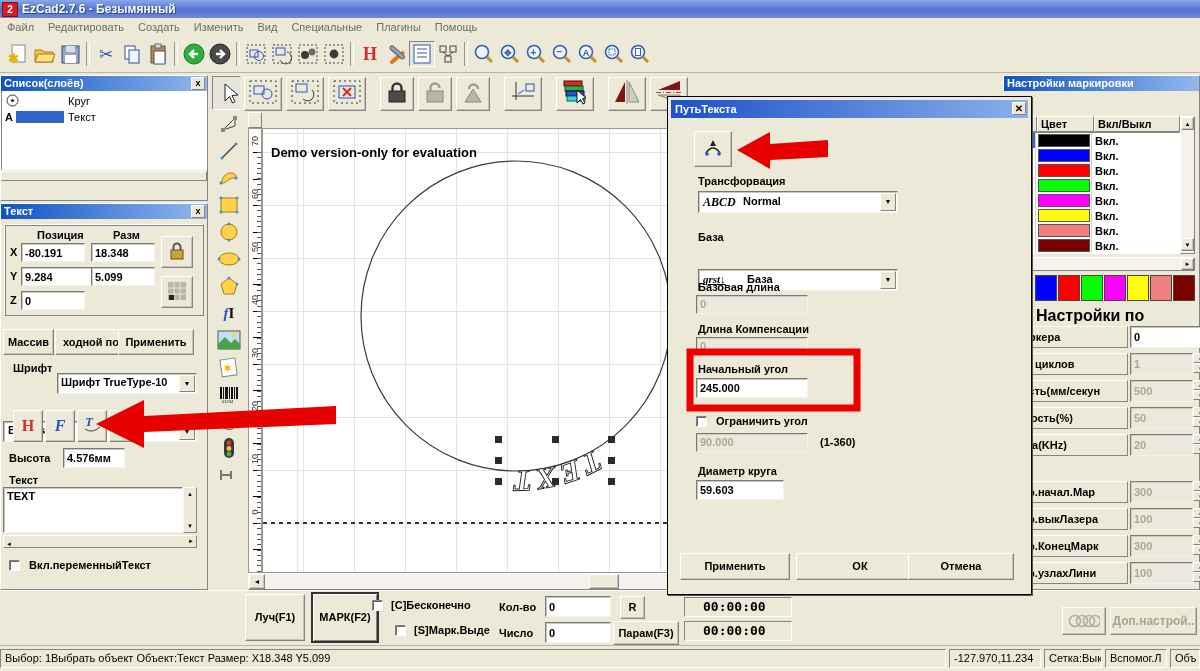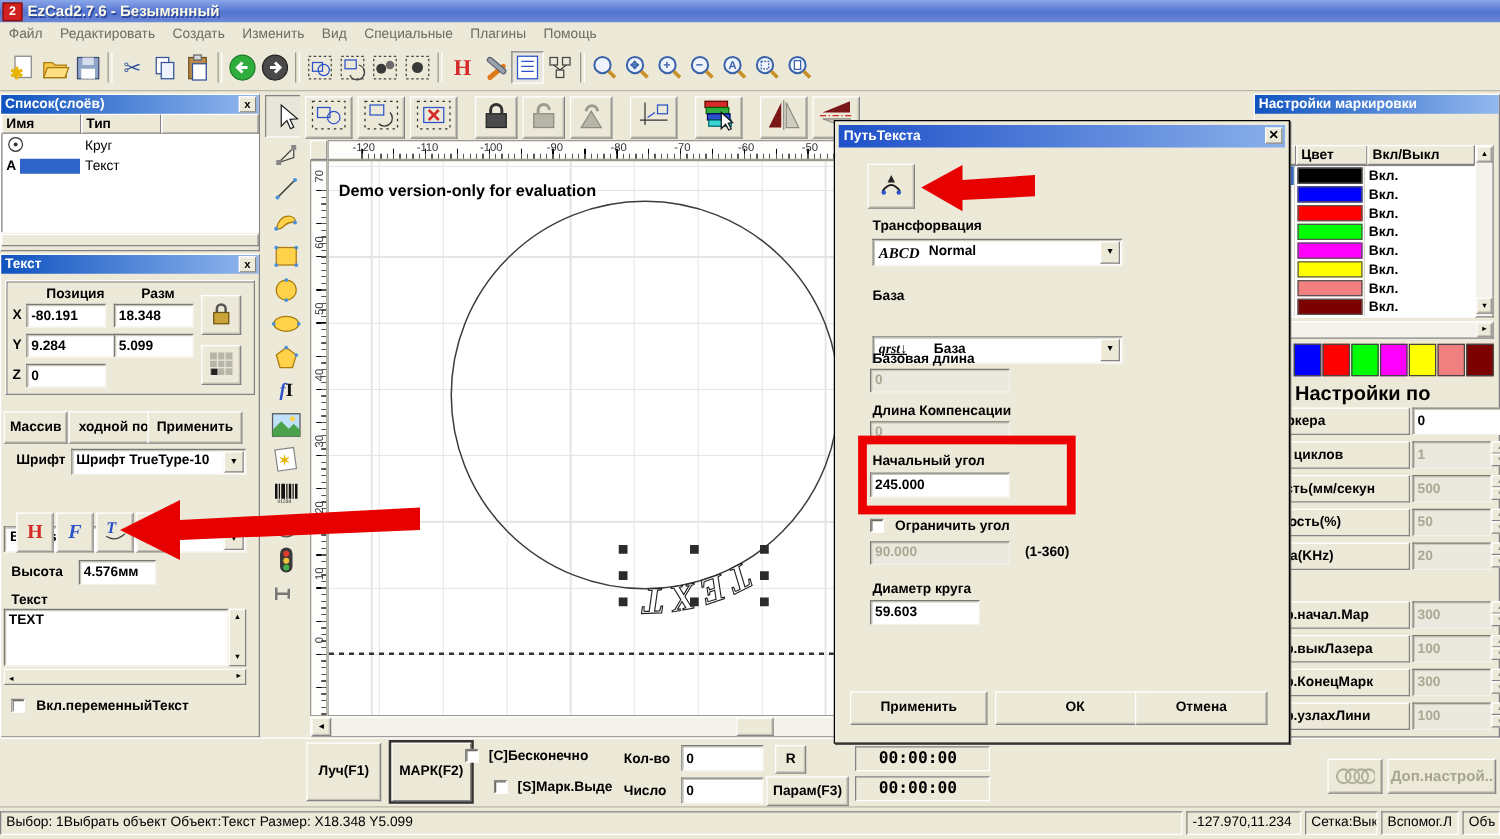--- a/index.html
+++ b/index.html
@@ -214,25 +214,20 @@
         <line x1="15" y1="15" x2="20" y2="20" stroke="#c89028" stroke-width="3"></line>
       </svg>
     </div>
 </div>
 
 <div class="abs raised" style="left:0;top:75px;width:208px;height:126px">
   <div class="ptitle" style="position:relative">
     <span>Список(слоёв)</span>
     <span class="xbtn">x</span>
   </div>
-  <div style="display:flex">
-    <span class="hcell" style="width:64px">Имя</span>
-    <span class="hcell" style="width:64px">Тип</span>
-    <span class="hcell" style="flex:1"></span>
-  </div>
   <div style="background:#fff;height:78px;border:1px solid;border-color:#848284 #fff #fff #848284;border-top:none">
     <div style="display:flex;align-items:center;height:16px;padding-top:2px">
       <span style="width:20px;text-align:center"><svg width="13" height="13">
             <circle cx="6.5" cy="6.5" r="5.5" fill="none" stroke="#333"></circle>
             <circle cx="6.5" cy="6.5" r="1.6" fill="#333"></circle>
           </svg></span>
       <span style="width:46px"></span>
       <span>Круг</span>
     </div>
     <div style="display:flex;align-items:center;height:16px">
@@ -270,21 +265,21 @@
     <svg width="20" height="20" style="margin-top:4px">
         <rect x="1" y="1" width="18" height="18" fill="#b8b5a8"></rect>
         <path d="M1 7 h18 M1 13 h18 M7 1 v18 M13 1 v18" stroke="#e8e5da"></path>
         <rect x="2" y="14" width="5" height="5" fill="#222"></rect>
       </svg>
   </div>
   <div class="abs btn" style="left:2px;top:125px;width:51px;height:26px"><span style="line-height:24px">Массив</span></div>
   <div class="abs btn" style="left:54px;top:125px;width:72px;height:26px;overflow:hidden"><span style="line-height:24px">ходной по</span></div>
   <div class="abs btn" style="left:117px;top:125px;width:76px;height:26px"><span style="line-height:24px">Применить</span></div>
   <span class="abs bold" style="left:12px;top:158px">Шрифт</span>
-  <div class="abs combo" style="left:56px;top:140px;width:140px;height:21px">
+  <div class="abs combo" style="left:56px;top:154px;width:140px;height:21px">
     <span style="display:block;padding:2px 0 0 3px;white-space:nowrap">Шрифт TrueType-10</span>
     <span class="arrow">▼</span>
   </div>
   <div class="abs combo" style="left:2px;top:181px;width:194px;height:21px">
     <span style="display:block;padding:2px 0 0 4px">Boyarsky</span>
     <span class="arrow">▼</span>
   </div>
   <div class="abs btn" style="left:12px;top:206px;width:30px;height:32px;color:#d42a2a;font:700 16px 'Liberation Serif',serif;line-height:30px">H</div>
   <div class="abs btn" style="left:44px;top:206px;width:30px;height:32px;color:#2b52c8;font:700 italic 16px 'Liberation Serif',serif;line-height:30px">F</div>
   <div class="abs btn" style="left:76px;top:206px;width:30px;height:32px">
@@ -474,32 +469,20 @@
         <path d="M4 12 L26 12 L26 3 Z" fill="#7b1616"></path>
         <path d="M4 17 L26 17 L26 25 Z" fill="#cfccc0" stroke="#8d8b7f"></path>
         <line x1="2" y1="14.5" x2="28" y2="14.5" stroke="#d42a2a" stroke-dasharray="5 2 1 2"></line>
       </svg></div>
 </div>
 
 <div class="abs" style="left:248px;top:112px;width:787px;height:478px;background:#ece9d8">
 
   <div class="abs raised" style="left:0;top:0;width:14px;height:16px"></div>
 
-  <div class="abs" id="rulerx" style="left:14px;top:0;width:773px;height:16px;background:#fdfdfb;border:1px solid #9b998c;box-sizing:border-box;overflow:hidden;
-              background-image:repeating-linear-gradient(90deg,#555 0 1px,transparent 1px 5.1px),repeating-linear-gradient(90deg,#000 0 1px,transparent 1px 25.5px);
-              background-size:100% 4px,100% 8px;background-position:26px bottom,26px bottom;background-repeat:no-repeat,no-repeat">
-      <span class="rlabel" style="left: 16px; top: 0px; width: 24px; text-align: center;">-120</span>
-      <span class="rlabel" style="left: 67px; top: 0px; width: 24px; text-align: center;">-110</span>
-      <span class="rlabel" style="left: 118px; top: 0px; width: 24px; text-align: center;">-100</span>
-      <span class="rlabel" style="left: 169px; top: 0px; width: 24px; text-align: center;">-90</span>
-      <span class="rlabel" style="left: 220px; top: 0px; width: 24px; text-align: center;">-80</span>
-      <span class="rlabel" style="left: 271px; top: 0px; width: 24px; text-align: center;">-70</span>
-      <span class="rlabel" style="left: 322px; top: 0px; width: 24px; text-align: center;">-60</span>
-      <span class="rlabel" style="left: 373px; top: 0px; width: 24px; text-align: center;">-50</span>
-    </div>
 
   <div class="abs" id="rulery" style="left:0;top:16px;width:14px;height:445px;background:#fdfdfb;border:1px solid #9b998c;box-sizing:border-box;overflow:hidden;
               background-image:repeating-linear-gradient(180deg,#555 0 1px,transparent 1px 5.3px),repeating-linear-gradient(180deg,#000 0 1px,transparent 1px 26.5px);
               background-size:4px 100%,8px 100%;background-position:right 23px,right 23px;background-repeat:no-repeat,no-repeat">
       <span class="rlabel" style="left: -2px; top: 7px; transform: rotate(-90deg); width: 16px; text-align: center;">70</span>
       <span class="rlabel" style="left: -2px; top: 60px; transform: rotate(-90deg); width: 16px; text-align: center;">60</span>
       <span class="rlabel" style="left: -2px; top: 113px; transform: rotate(-90deg); width: 16px; text-align: center;">50</span>
       <span class="rlabel" style="left: -2px; top: 166px; transform: rotate(-90deg); width: 16px; text-align: center;">40</span>
       <span class="rlabel" style="left: -2px; top: 219px; transform: rotate(-90deg); width: 16px; text-align: center;">30</span>
       <span class="rlabel" style="left: -2px; top: 272px; transform: rotate(-90deg); width: 16px; text-align: center;">20</span>

